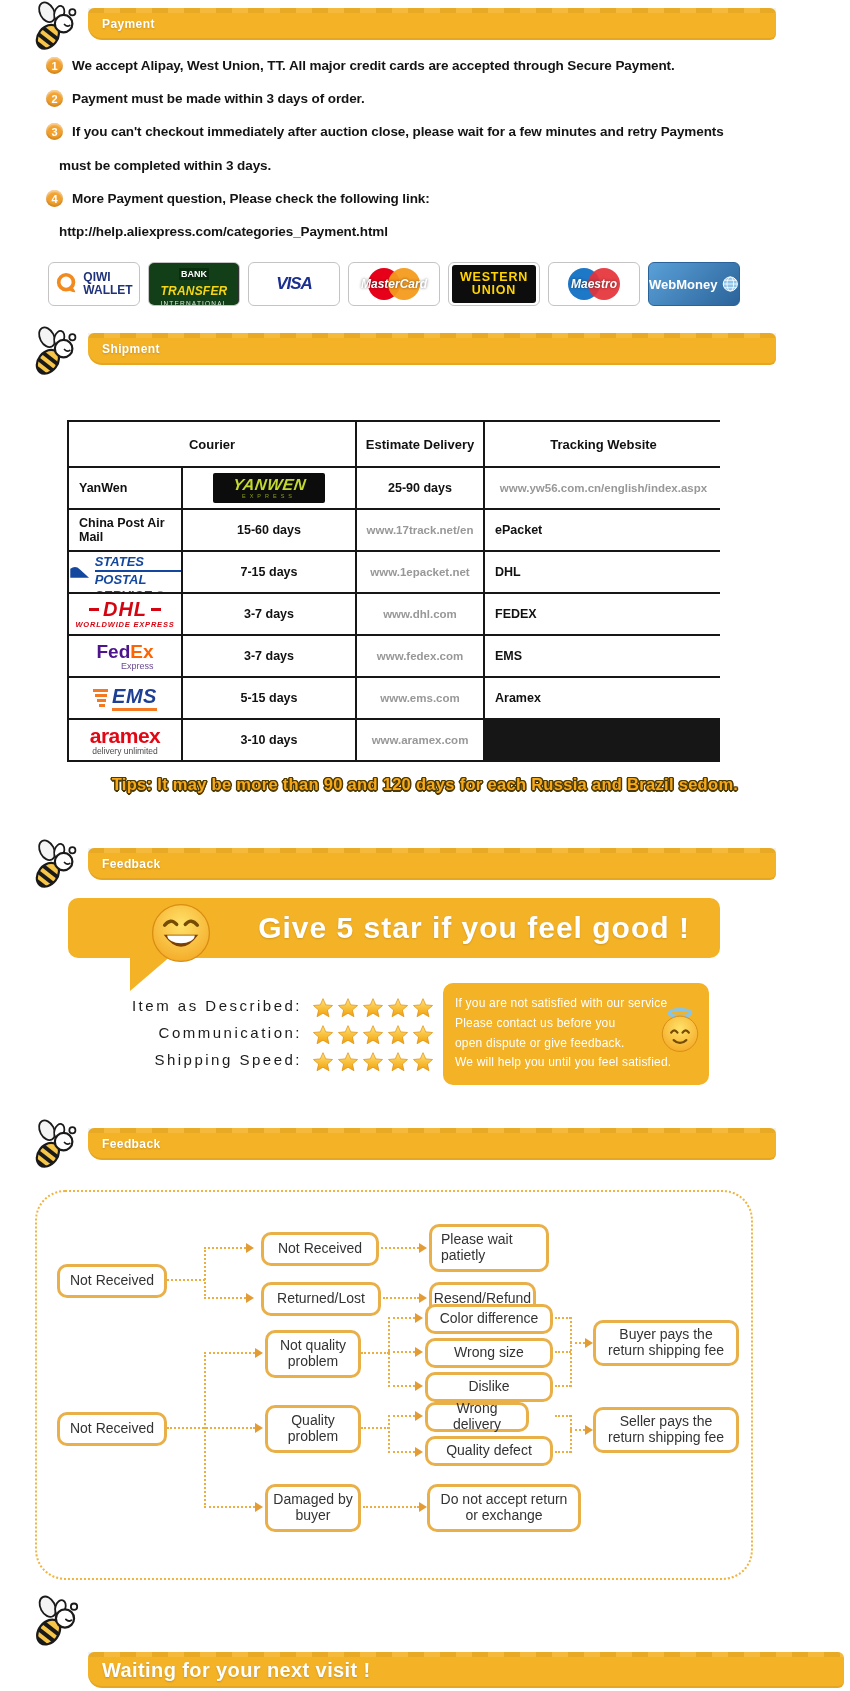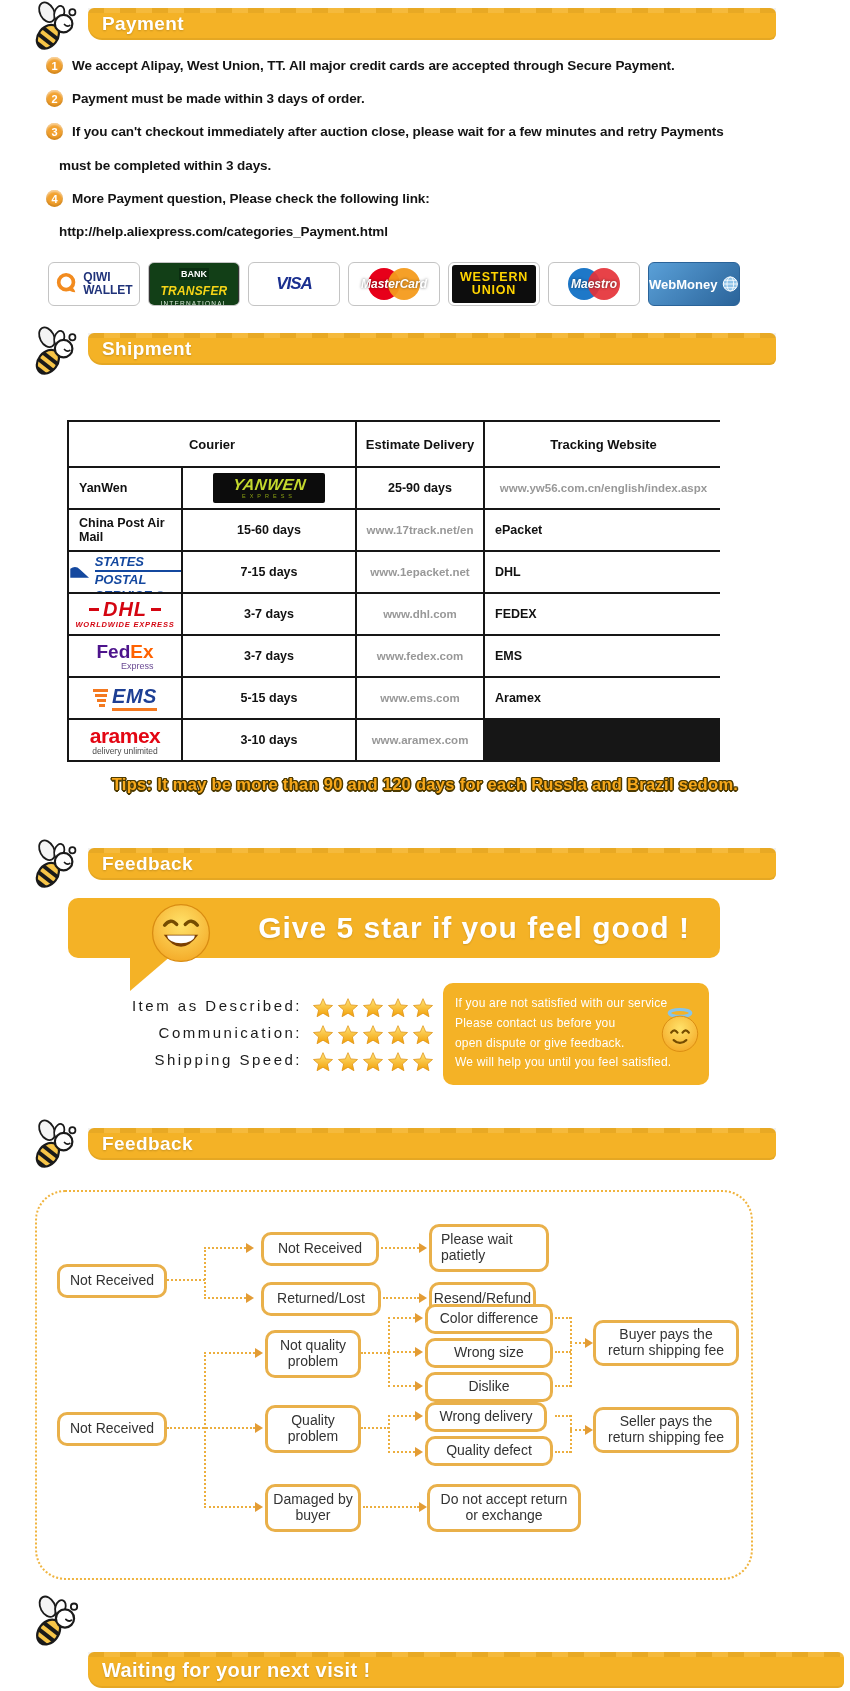--- a/index.html
+++ b/index.html
@@ -5,21 +5,21 @@
   html,body{margin:0;padding:0;background:#fff;}
   .page{position:relative;width:850px;height:1691px;background:#fff;overflow:hidden;
         font-family:"Liberation Sans",sans-serif;}
 
   
   .banner{position:absolute;left:88px;width:674px;height:32px;background:#F4B226;
           border-radius:6px 6px 6px 14px;display:flex;align-items:center;padding-left:14px;
           box-shadow:inset 0 -2px 0 rgba(0,0,0,.06);}
   .banner::before{content:"";position:absolute;top:0;left:0;right:0;height:5px;
           background:repeating-linear-gradient(90deg,rgba(0,0,0,.05) 0 16px,rgba(255,255,255,.10) 16px 32px);}
-  .banner-t{color:#fff;font-size:19px;font-weight:800;letter-spacing:.4px;
+  .banner-t{color:#fff;font-size:12px;font-weight:800;letter-spacing:.4px;
           text-shadow:0 1px 2px rgba(0,0,0,.18);}
   .bee{position:absolute;width:56px;height:56px;}
 
   
   .notes{position:absolute;left:46px;top:57px;width:760px;height:190px;}
   .note{position:absolute;left:0;display:flex;align-items:flex-start;}
   .note.cont{padding-left:13px;}
   .ncirc{flex:0 0 17px;width:17px;height:17px;border-radius:50%;background:#F2A12E;color:#fff;
          font-size:11px;font-weight:700;display:flex;align-items:center;justify-content:center;
          margin-right:9px;box-shadow:inset 0 -2px 2px rgba(150,85,0,.35),inset 0 2px 2px rgba(255,255,255,.5);}
@@ -460,21 +460,21 @@
     <div class="fbox" style="left:224px;top:90px;width:120px;height:34px;">Returned/Lost</div>
     <div class="fbox" style="left:392px;top:90px;width:107px;height:34px;">Resend/Refund</div>
 
     <div class="fbox" style="left:20px;top:220px;width:110px;height:34px;">Not Received</div>
     <div class="fbox" style="left:228px;top:138px;width:96px;height:48px;">Not quality problem</div>
     <div class="fbox" style="left:388px;top:112px;width:128px;height:30px;">Color difference</div>
     <div class="fbox" style="left:388px;top:146px;width:128px;height:30px;">Wrong size</div>
     <div class="fbox" style="left:388px;top:180px;width:128px;height:30px;">Dislike</div>
     <div class="fbox" style="left:556px;top:128px;width:146px;height:46px;">Buyer pays the return shipping fee</div>
     <div class="fbox" style="left:228px;top:213px;width:96px;height:48px;">Quality problem</div>
-    <div class="fbox" style="left:388px;top:210px;width:122px;height:30px;">Wrong delivery</div>
+    <div class="fbox" style="left:388px;top:210px;width:104px;height:30px;">Wrong delivery</div>
     <div class="fbox" style="left:388px;top:244px;width:128px;height:30px;">Quality defect</div>
     <div class="fbox" style="left:556px;top:215px;width:146px;height:46px;">Seller pays the return shipping fee</div>
 
     <div class="fbox" style="left:228px;top:292px;width:96px;height:48px;">Damaged by buyer</div>
     <div class="fbox" style="left:390px;top:292px;width:154px;height:48px;">Do not accept return or exchange</div>
 
     <div class="hl" style="left:130px;top:87px;width:38px;"></div>
     <div class="vl" style="left:167px;top:55px;height:52px;"></div>
     <div class="hl" style="left:167px;top:55px;width:42px;"></div>
     <div class="ar" style="left:209px;top:51px;"></div>

